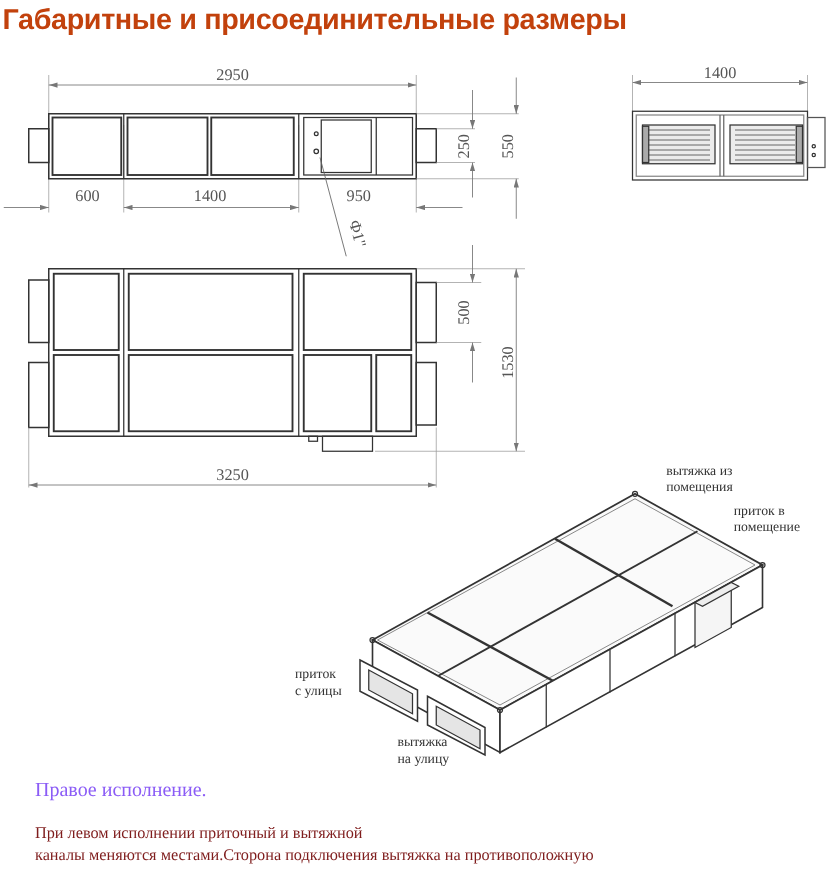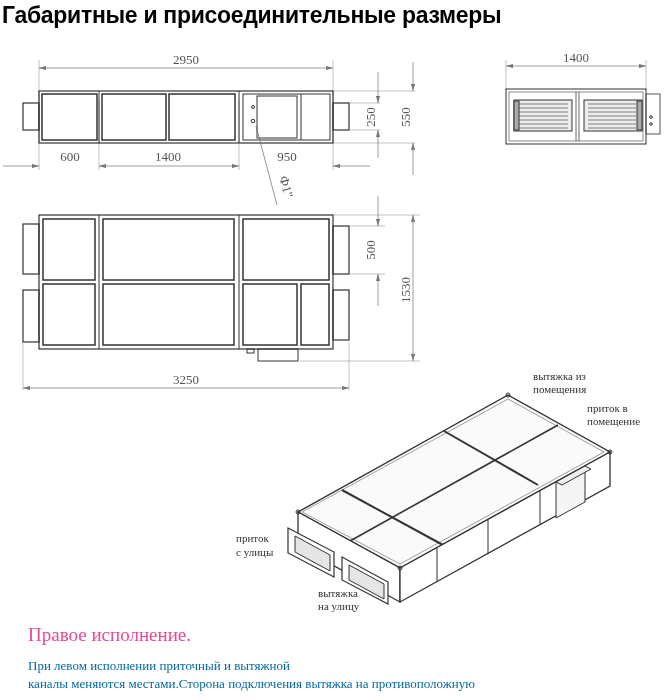--- a/index.html
+++ b/index.html
@@ -1,22 +1,22 @@
 <!DOCTYPE html>
 <html><head>
 <meta charset="utf-8">
 <style>
   html, body { margin:0; padding:0; background:#ffffff; }
   body { width:670px; height:700px; position:relative; overflow:hidden; font-family:"Liberation Serif", serif; }
-  .title { position:absolute; left:2px; top:2px; font-family:"Liberation Sans", sans-serif; font-weight:bold; font-size:23px; color:#000000; letter-spacing:-0.3px; white-space:nowrap; }
+  .title { position:absolute; left:2px; top:2px; font-family:"Liberation Sans", sans-serif; font-weight:bold; font-size:23px; color:#c2410c; letter-spacing:-0.3px; white-space:nowrap; }
   svg { position:absolute; left:0; top:0; }
   .dim { font-family:"Liberation Serif", serif; font-size:13px; fill:#555; }
   .lbl { font-family:"Liberation Serif", serif; font-size:11px; fill:#333; }
-  .caption { position:absolute; left:28px; top:624px; font-size:19px; color:#ec4899; white-space:nowrap; }
-  .note { position:absolute; left:28px; font-size:13px; color:#0369a1; white-space:nowrap; }
+  .caption { position:absolute; left:28px; top:624px; font-size:16px; color:#8b5cf6; white-space:nowrap; }
+  .note { position:absolute; left:28px; font-size:13px; color:#7f1d1d; white-space:nowrap; }
 </style>
 </head>
 <body>
 
 <div class="title">Габаритные и присоединительные размеры</div>
 
 <svg width="670" height="700" viewBox="0 0 670 700">
   <defs>
     <marker id="arr" viewBox="0 0 10 6" refX="10" refY="3" markerWidth="10" markerHeight="6" orient="auto-start-reverse">
       <path d="M0,0 L10,3 L0,6 z" fill="#777"></path>

